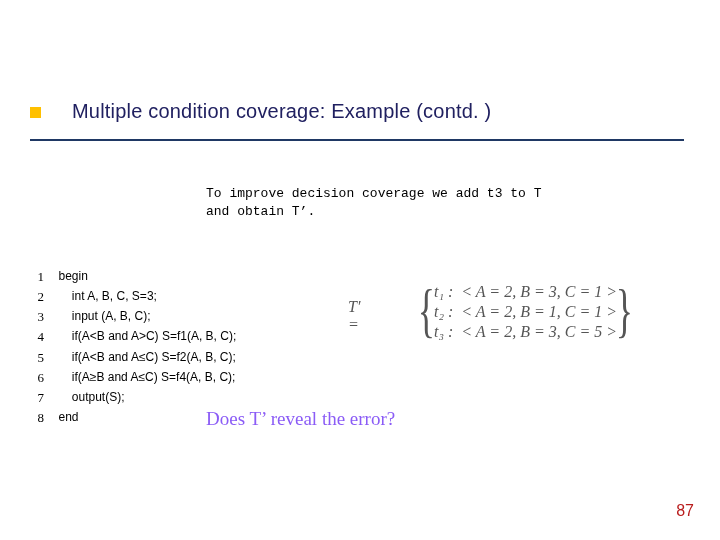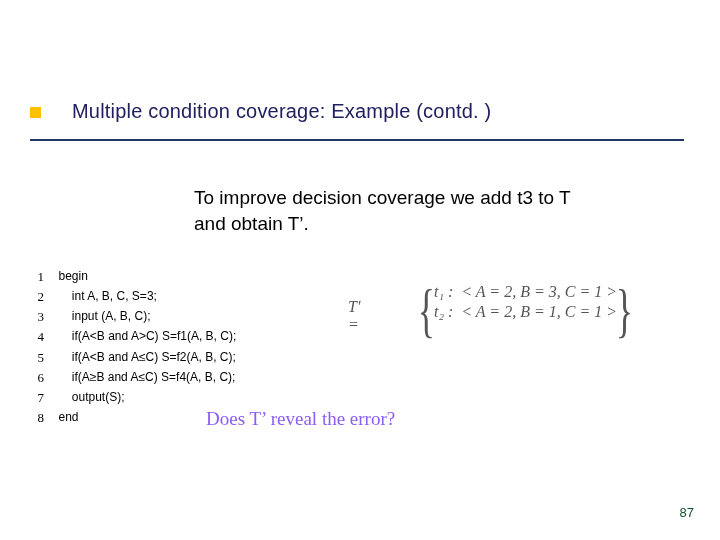--- a/index.html
+++ b/index.html
@@ -1,32 +1,32 @@
 <!DOCTYPE html>
 <html><head>
 <meta charset="utf-8">
 <style>
   html,body{margin:0;padding:0;width:720px;height:540px;background:#fff;font-family:"Helvetica Neue",Arial,sans-serif;color:#000;position:relative}
   .slide{width:720px;height:540px;position:relative;overflow:hidden}
   .accent-box{position:absolute;left:30px;top:107px;width:11px;height:11px;background:#ffc000}
   .title-line{position:absolute;left:30px;top:139px;right:36px;height:2px;background:#1f3864}
   .title{position:absolute;left:72px;top:100px;font-size:20px;color:#202060;letter-spacing:0.2px}
-  .body1{position:absolute;left:194px;top:185px;font-size:19px;font-family:Liberation Sans, sans-serif;color:#000;line-height:1.35}
+  .body1{position:absolute;left:206px;top:185px;font-size:13px;font-family:Liberation Mono, monospace;color:#000;line-height:1.35}
   .code-block{position:absolute;left:30px;top:267px;font-family:"Times New Roman",serif;font-size:13px;line-height:1.55}
   .code-block table{border-collapse:collapse}
   .code-block td{padding:0 4px 0 0;vertical-align:top;white-space:nowrap}
   .ln{color:#000;width:14px;text-align:right}
   .kw{font-family:Arial,sans-serif;font-size:12px}
   .formula{position:absolute;left:350px;top:282px;font-family:"Times New Roman",serif;font-size:16px;font-style:italic;color:#555}
   .formula table{border-collapse:collapse}
   .formula td{padding:1px 4px;white-space:nowrap}
   .brace-l{position:absolute;left:412px;top:280px;font-size:60px;font-family:"Times New Roman",serif;font-style:normal;line-height:1;color:#555;transform:scaleX(0.6)}
   .brace-r{position:absolute;left:610px;top:280px;font-size:60px;font-family:"Times New Roman",serif;font-style:normal;line-height:1;color:#555;transform:scaleX(0.6)}
   .body2{position:absolute;left:206px;top:408px;font-size:19px;font-family:"Times New Roman",serif;color:#8b5cf6}
-  .pagenum{position:absolute;right:26px;bottom:20px;font-size:13px;font-family:Arial,sans-serif;color:#14532d}
+  .pagenum{position:absolute;right:26px;bottom:20px;font-size:16px;font-family:Arial,sans-serif;color:#b91c1c}
 </style>
 </head>
 <body>
 
 <div class="slide">
   <div class="accent-box"></div>
   <div class="title">Multiple condition coverage: Example (contd. )</div>
   <div class="title-line"></div>
 
   <div class="body1">
@@ -87,20 +87,24 @@
       <table>
         <tbody>
             <tr>
               <td>t₁ :</td>
               <td>&lt; A = 2, B = 3, C = 1 &gt;</td>
             </tr>
         <tr>
               <td>t₂ :</td>
               <td>&lt; A = 2, B = 1, C = 1 &gt;</td>
             </tr>
+        <tr>
+              <td>t₃ :</td>
+              <td>&lt; A = 2, B = 3, C = 5 &gt;</td>
+            </tr>
       </tbody>
         </table>
     </div>
   </div>
   <div class="brace-l">{</div>
   <div class="brace-r">}</div>
 
   <div class="body2">Does T’ reveal the error?</div>
 
   <div class="pagenum">87</div>

